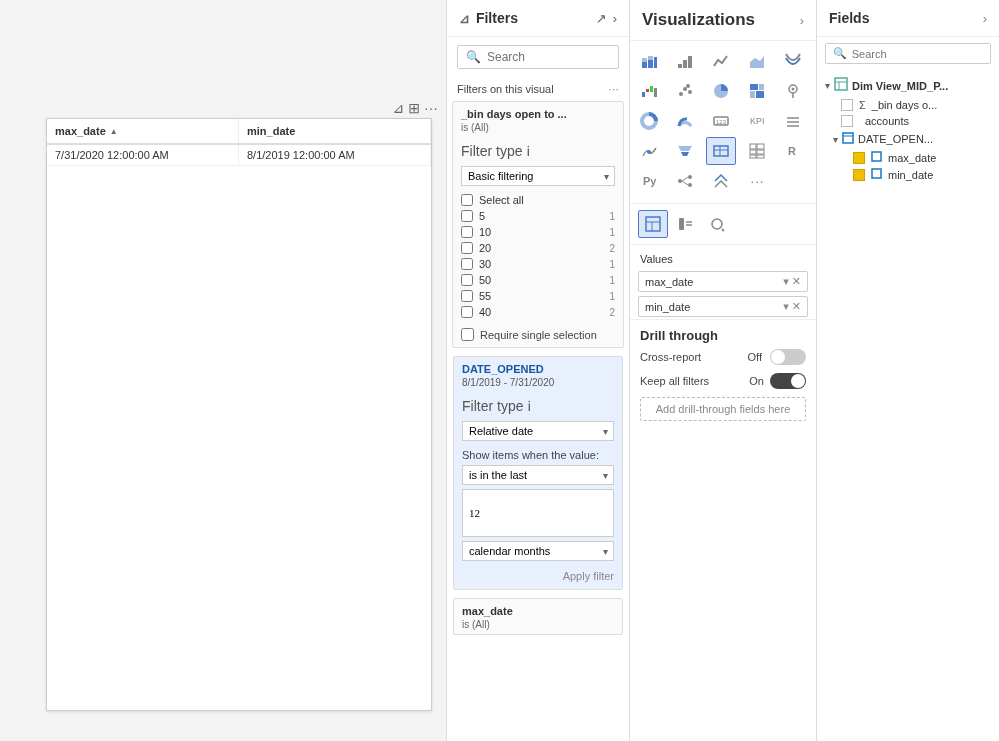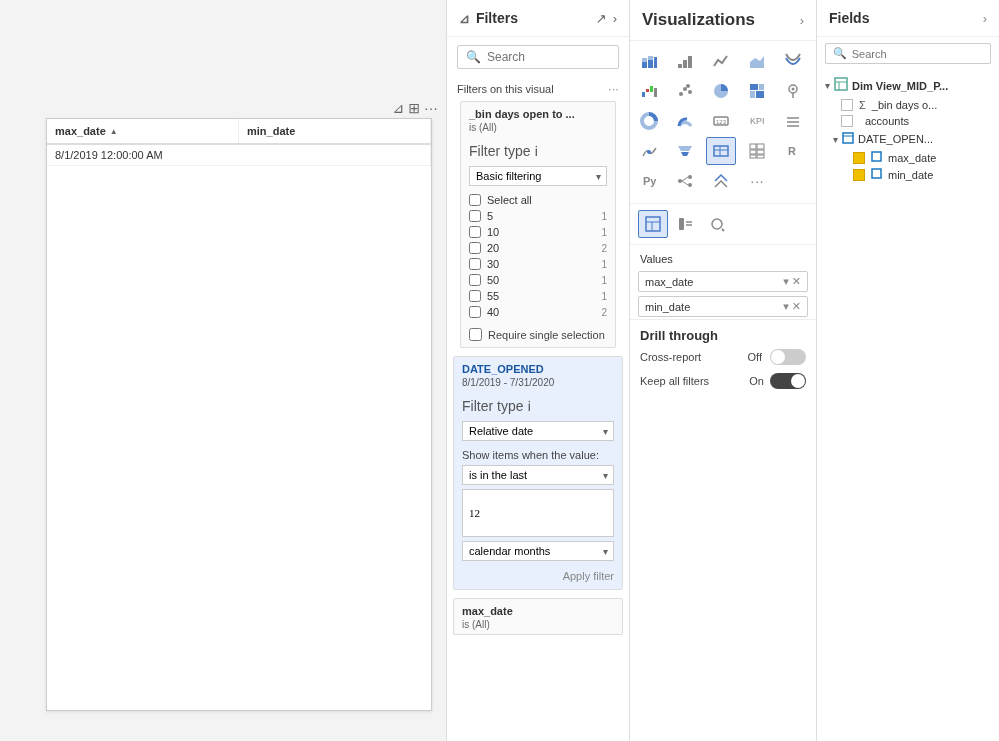--- a/index.html
+++ b/index.html
@@ -116,21 +116,21 @@
       font-size: 11px;
       color: #444;
       font-weight: 500;
       display: flex;
       justify-content: space-between;
       align-items: center;
     }
     .filters-on-label span.ellipsis { color: #888; cursor: pointer; }
 
     .filter-card {
-      margin: 4px 13px;
+      margin: 4px 5px;
       border: 1px solid #ddd;
       border-radius: 2px;
       background: #fafafa;
     }
     .filter-card-header {
       padding: 6px 8px 2px;
       font-size: 11px;
       font-weight: 600;
       color: #333;
     }
@@ -435,20 +435,21 @@
     <div class="table-header">
       <div class="table-col-header">
         <span>max_date</span>
         <span class="sort-icon">▲</span>
       </div>
       <div class="table-col-header">
         <span>min_date</span>
       </div>
     </div>
     <div class="table-row">
+      <div class="table-cell">7/31/2020 12:00:00 AM</div>
       <div class="table-cell">8/1/2019 12:00:00 AM</div>
     </div>
   </div>
 </div>
 
 <div class="filters-panel">
   <div class="filters-header">
     <div class="filters-title">
       <span class="filters-icon">⊿</span>
       <span>Filters</span>
@@ -808,20 +809,21 @@
     <div class="drill-row">
       <span class="drill-label">Keep all filters</span>
       <div style="display:flex; align-items:center; gap:6px;">
         <span style="font-size:11px; color:#444;">On</span>
         <div class="toggle-switch on">
           <div class="toggle-knob"></div>
         </div>
       </div>
     </div>
 
+    <div class="drill-add-field">Add drill-through fields here</div>
   </div>
 </div>
 
 <div class="fields-panel">
   <div class="fields-header">
     <div class="fields-title">Fields</div>
     <div class="fields-header-actions">
       <span>›</span>
     </div>
   </div>

